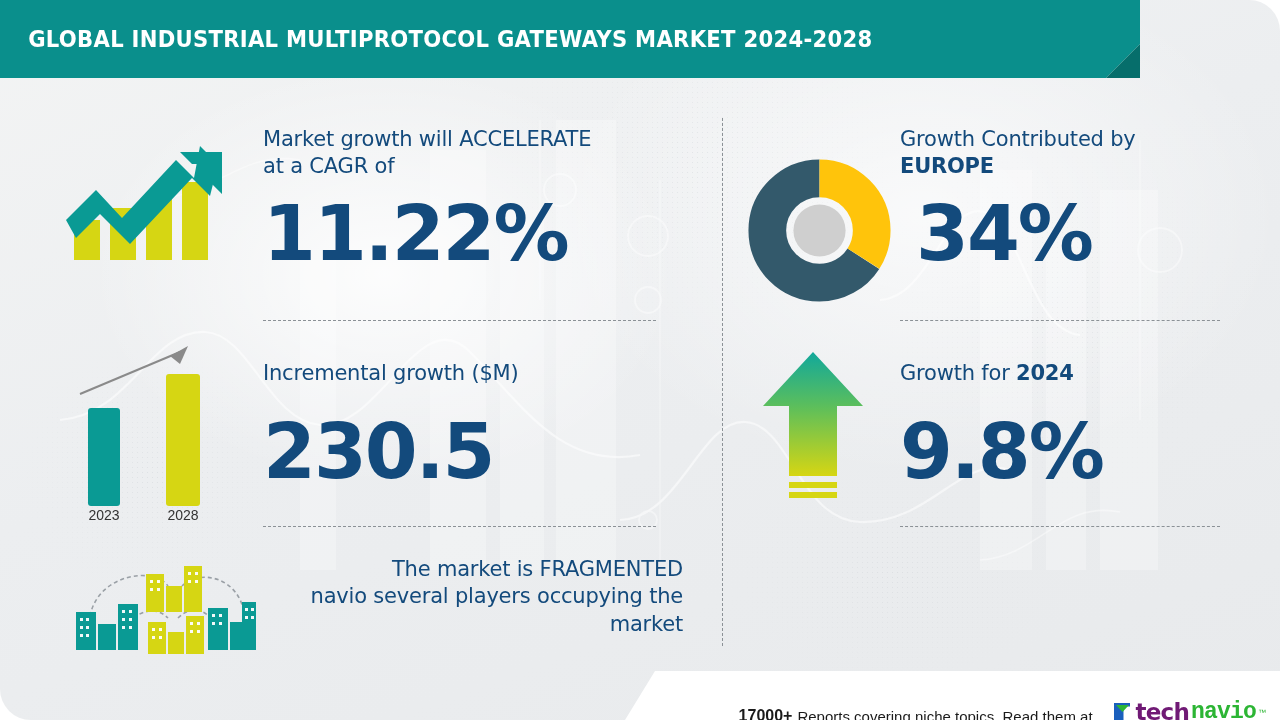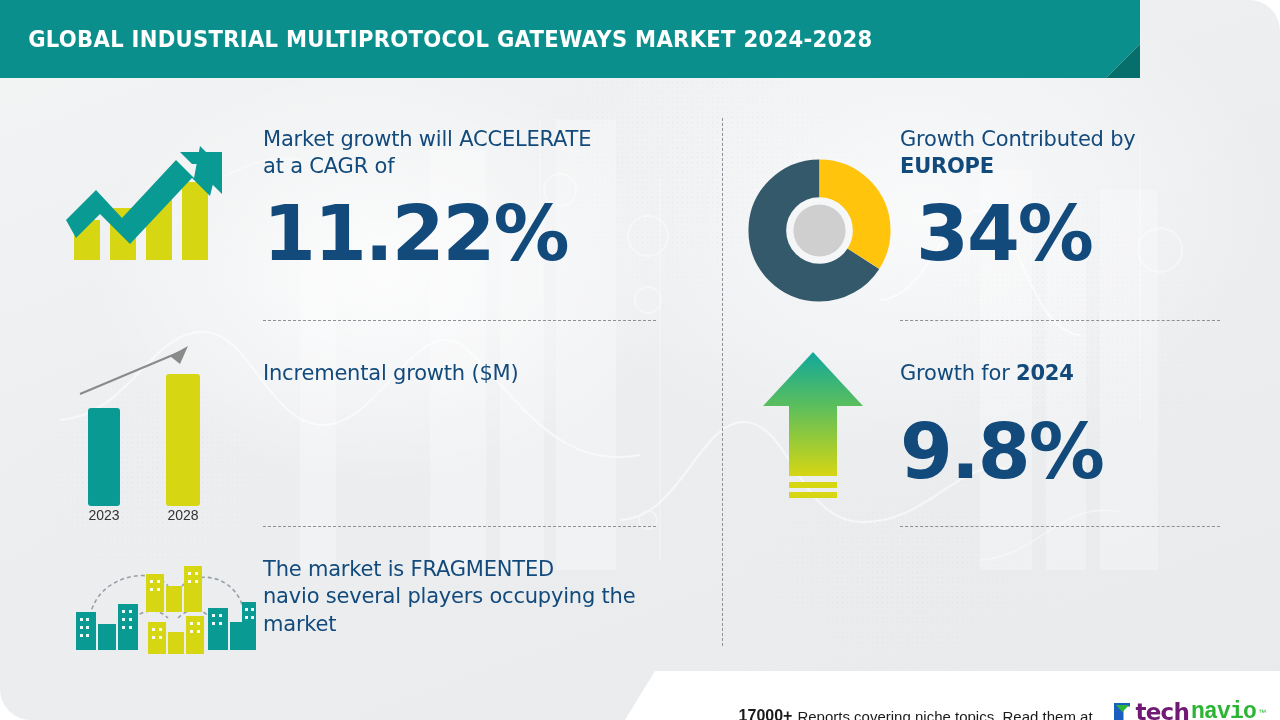--- a/index.html
+++ b/index.html
@@ -216,20 +216,21 @@
         <g stroke="#8a8a8a" stroke-width="2" fill="none">
           <line x1="10" y1="58" x2="110" y2="16"></line>
         </g>
         <path d="M118 10 L110 28 L100 20 Z" fill="#8a8a8a"></path>
         <text x="34" y="184" class="axis-lbl" text-anchor="middle" font-family="Liberation Sans, sans-serif" font-size="14" fill="#333">2023</text>
         <text x="113" y="184" class="axis-lbl" text-anchor="middle" font-family="Liberation Sans, sans-serif" font-size="14" fill="#333">2028</text>
       </svg>
     </div>
 
     <div class="lead" style="position:absolute; left:263px; top:274px;">Incremental growth ($M)</div>
+    <div class="bignum" style="position:absolute; left:263px; top:330px;">230.5</div>
 
     <div class="hdivider" style="left:263px; top:440px; width:393px;"></div>
 
     <div style="position:absolute; left:72px; top:466px; width:185px; height:110px;">
       <svg width="185" height="110" viewBox="0 0 185 110">
         <g stroke="#9aa0a6" stroke-width="1.6" fill="none" stroke-dasharray="4 3">
           <path d="M18 64 C 26 22, 82 14, 96 34"></path>
           <path d="M110 34 C 128 16, 168 26, 172 62"></path>
           <path d="M56 70 C 72 56, 86 56, 96 66"></path>
           <path d="M106 66 C 118 54, 132 56, 142 70"></path>
@@ -293,21 +294,21 @@
           <rect x="140" y="70" width="3" height="3"></rect>
             <rect x="147" y="70" width="3" height="3"></rect>
           <rect x="173" y="56" width="3" height="3"></rect>
             <rect x="179" y="56" width="3" height="3"></rect>
           <rect x="173" y="64" width="3" height="3"></rect>
             <rect x="179" y="64" width="3" height="3"></rect>
         </g>
       </svg>
     </div>
 
-    <div class="lead" style="position:absolute; left:263px; top:470px; width:420px;">
+    <div class="lead" style="position:absolute; left:263px; top:470px; width:420px;text-align:right;">
       <span>The market is FRAGMENTED</span><br>
       <span>navio several players occupying the</span><br>
       <span>market</span>
     </div>
   </div>
 
   <div class="col-right">
 
     <div style="position:absolute; left:24px; top:72px; width:145px; height:145px;">
       <svg width="145" height="145" viewBox="0 0 100 100">

